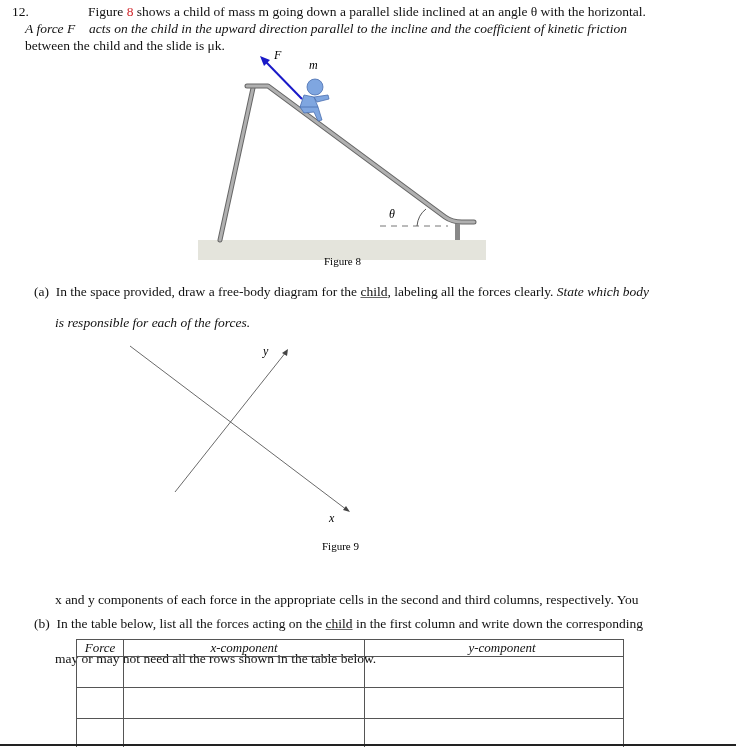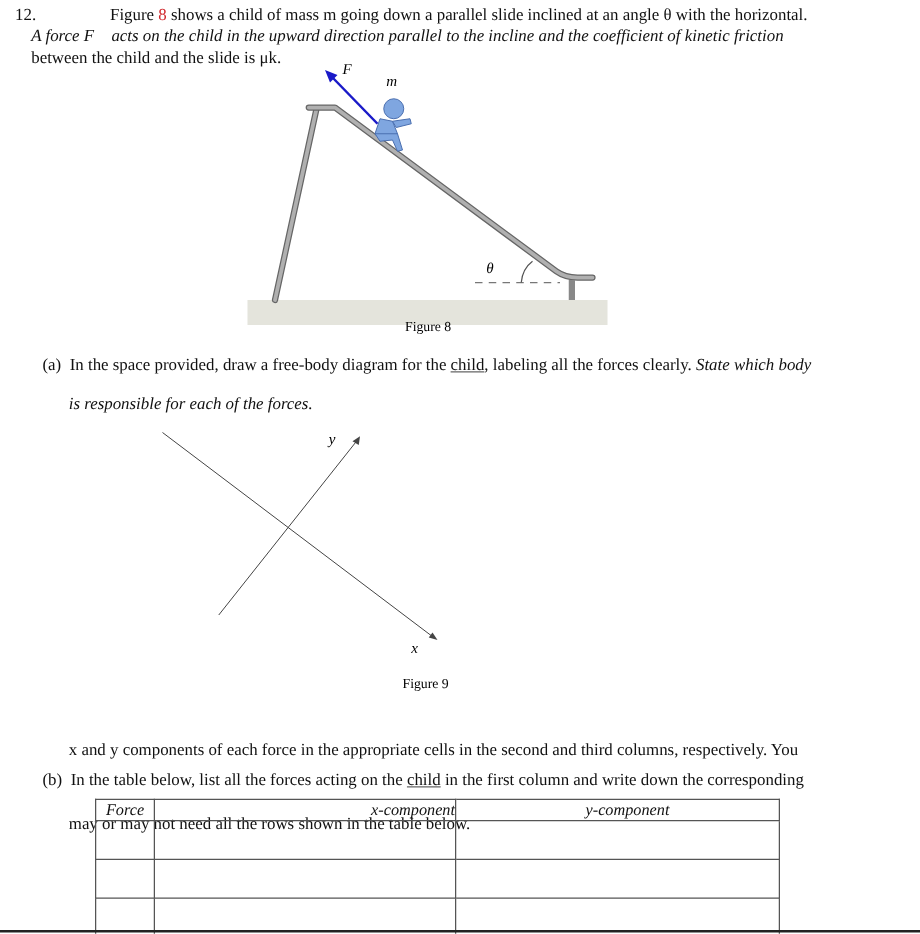--- a/index.html
+++ b/index.html
@@ -76,21 +76,21 @@
 <div class="abs line" style="left:34px; top:576px;margin-top:40px;">
   <span>(b)</span>&nbsp;&nbsp;<span>In the table below, list all the forces acting on the </span><span class="u">child</span><span> in the first column and write down the corresponding</span>
 </div>
 <div class="abs line" style="left:55px; top:592px;">x and y components of each force in the appropriate cells in the second and third columns, respectively. You</div>
 <div class="abs line" style="left:55px; top:608px;margin-top:43px;">may or may not need all the rows shown in the table below.</div>
 
 <table class="ans">
   <tbody>
       <tr>
     <th style="width:46px;">Force</th>
-    <th style="width:240px;text-align:right;">x-component</th>
+    <th style="width:240px;">x-component</th>
     <th style="width:242px;padding-left:16px;">y-component</th>
   </tr>
   <tr>
     <td></td>
     <td></td>
     <td></td>
   </tr>
   <tr>
     <td></td>
     <td></td>

